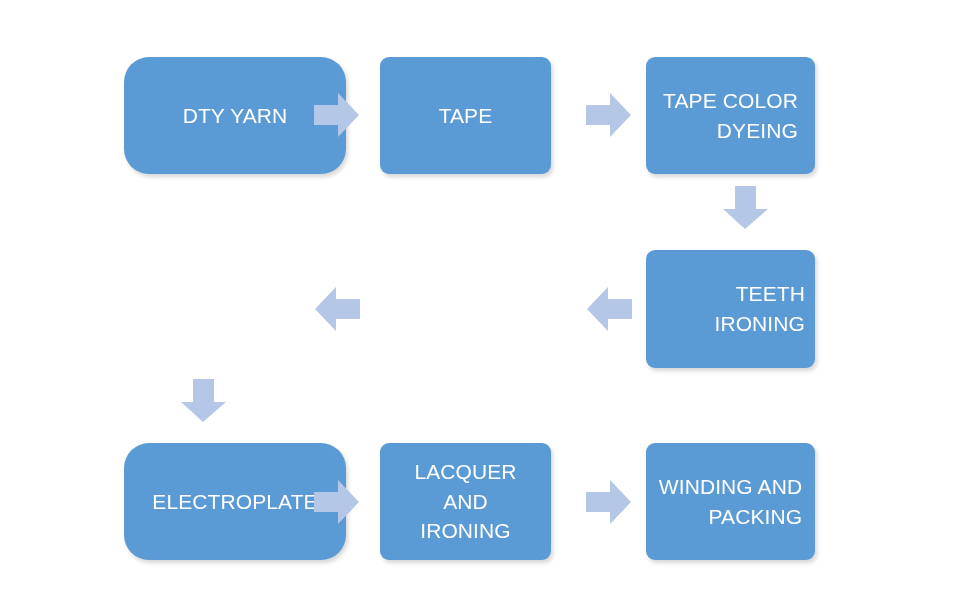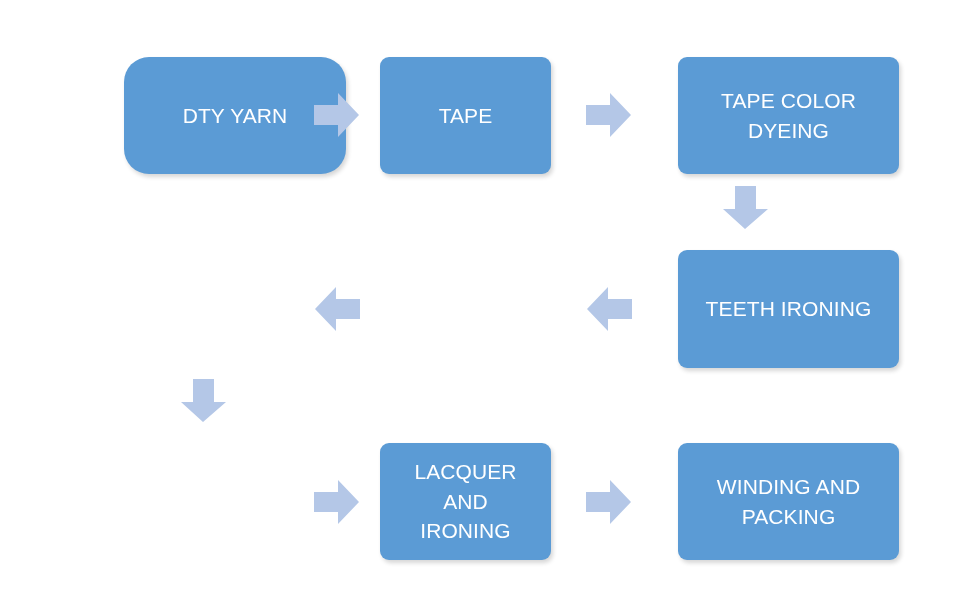--- a/index.html
+++ b/index.html
@@ -35,21 +35,21 @@
     letter-spacing: 0.1px;
     font-weight: 400;
     padding: 4px 10px;
     box-shadow: 2px 3px 4px rgba(0,0,0,0.16);
     white-space: pre-line;
   }
 
   
   .col1 { left: 124px; width: 222px; border-radius: 25px; }
   .col2 { left: 380px; width: 171px; }
-  .col3 { left: 678px; width: 221px; }
+  .col3 { left: 646px; width: 169px; text-align: right; }
 
   
   .row1 { top: 57px;  height: 117px; }
   .row2 { top: 250px; height: 118px; }
   .row3 { top: 443px; height: 117px; }
 
   
   .arrow {
     position: absolute;
     display: block;
@@ -115,20 +115,21 @@
   </span>
 
   <div class="node col3 row2">TEETH IRONING</div>
 
   <span class="arrow arrow-d2">
     <svg width="47" height="44" viewBox="0 0 47 44" aria-hidden="true">
       <polygon points="13,0 34,0 34,23 46,23 23,43 1,23 13,23" fill="#B4C7E7"></polygon>
     </svg>
   </span>
 
+  <div class="node col1 row3">ELECTROPLATE</div>
 
   <span class="arrow arrow-r3">
     <svg width="46" height="46" viewBox="0 0 46 46" aria-hidden="true">
       <polygon points="0,13 24,13 24,1 45,23 24,45 24,33 0,33" fill="#B4C7E7"></polygon>
     </svg>
   </span>
 
   <div class="node col2 row3">LACQUER AND
 IRONING</div>
 

